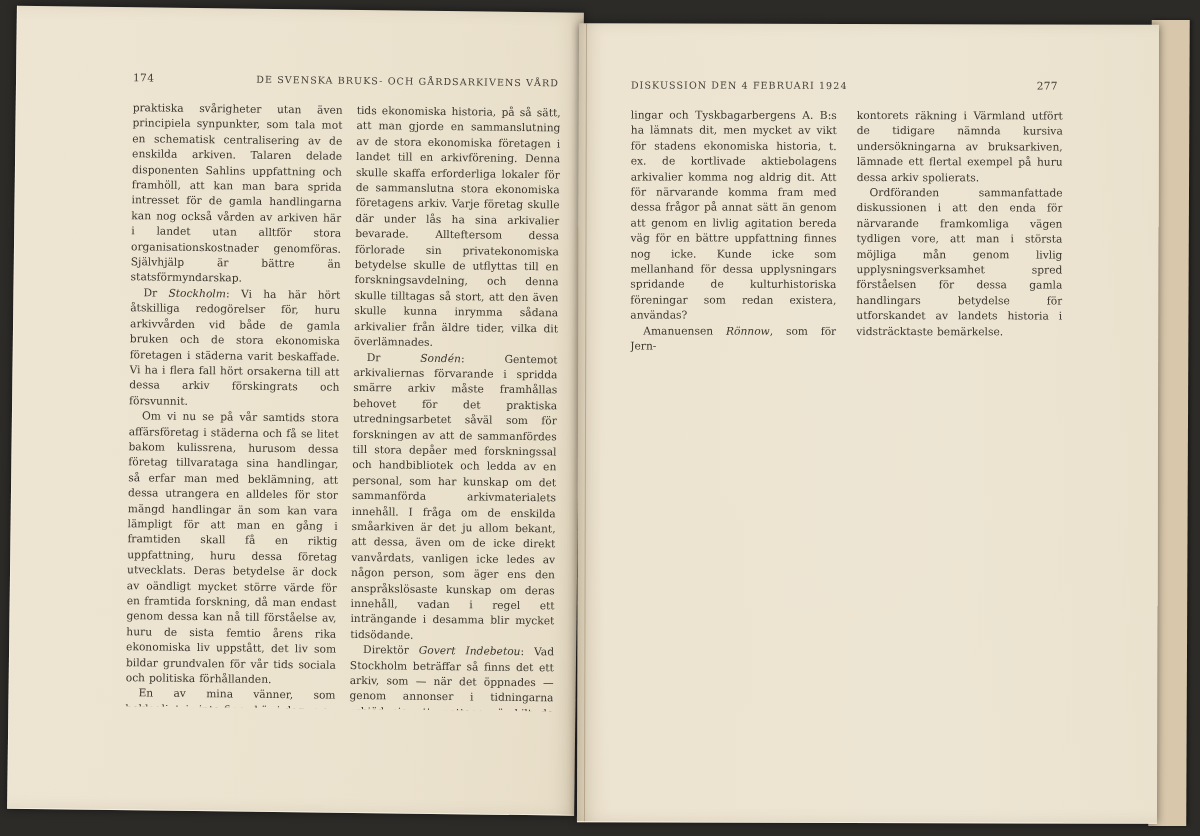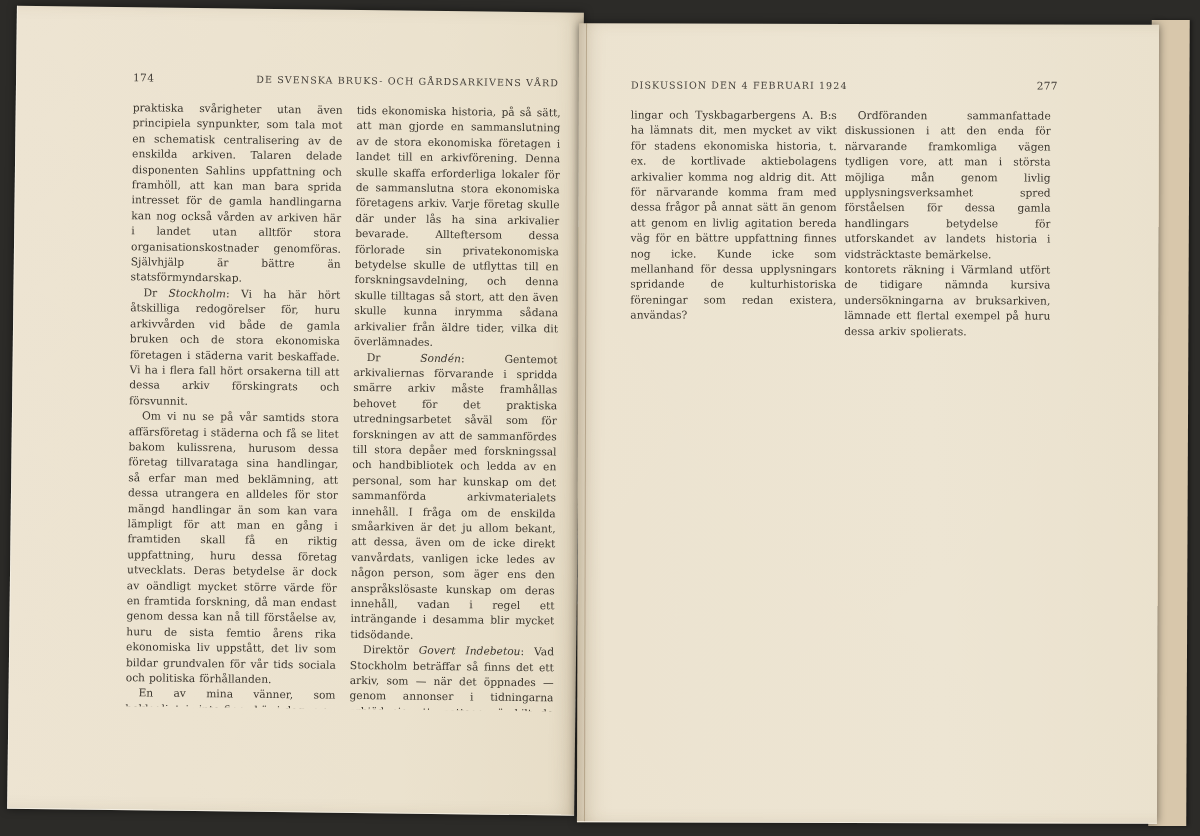--- a/index.html
+++ b/index.html
@@ -51,21 +51,21 @@
     font-size: 9.5px; letter-spacing: 1.1px;
     color: #45403a;
     white-space: nowrap;
   }
   .page-left .header { margin: 64px 24px 17px 116px; }
   .page-right .header { margin: 55px 101px 17px 52px; }
   .pagenum { font-size: 10.5px; letter-spacing: 0.4px; }
 
   .columns { display: flex; }
   .page-left  .columns { margin-left: 116px; gap: 14px; }
-  .page-right .columns { margin-left: 52px; gap: 8px; }
+  .page-right .columns { margin-left: 52px; gap: 20px; }
 
   .col {
     font-size: 10.7px;
     line-height: 15.4px;
     text-align: justify;
     word-spacing: 0.6px;
     max-height: 606px;
     overflow: hidden;
   }
   .page-left  .col.c1 { width: 210px; }
@@ -105,21 +105,22 @@
 
   <div class="page page-right">
     <div class="gutter-crease"></div>
     <div class="header">
       <span class="running-title">DISKUSSION DEN 4 FEBRUARI 1924</span>
       <span class="pagenum">277</span>
     </div>
     <div class="columns">
       <div class="col c1">
           <p class="para"><span>lingar och Tyskbagarbergens A. B:s ha lämnats dit, men mycket av vikt för stadens ekonomiska historia, t. ex. de kortlivade aktiebolagens arkivalier komma nog aldrig dit. Att för närvarande komma fram med dessa frågor på annat sätt än genom att genom en livlig agitation bereda väg för en bättre uppfattning finnes nog icke. Kunde icke som mellanhand för dessa upplysningars spridande de kulturhistoriska föreningar som redan existera, användas?</span></p>
+          <p class="para indent"><span>Amanuensen </span><i>Rönnow</i><span>, som för Jern-</span></p>
         </div>
       <div class="col c2">
+          <p class="para"><span>kontorets räkning i Värmland utfört de tidigare nämnda kursiva undersökningarna av bruksarkiven, lämnade ett flertal exempel på huru dessa arkiv spolierats.</span></p>
           <p class="para indent"><span>Ordföranden sammanfattade diskussionen i att den enda för närvarande framkomliga vägen tydligen vore, att man i största möjliga mån genom livlig upplysningsverksamhet spred förståelsen för dessa gamla handlingars betydelse för utforskandet av landets historia i vidsträcktaste bemärkelse.</span></p>
-          <p class="para"><span>kontorets räkning i Värmland utfört de tidigare nämnda kursiva undersökningarna av bruksarkiven, lämnade ett flertal exempel på huru dessa arkiv spolierats.</span></p>
         </div>
     </div>
   </div>
 
 </div>
 
 </body></html>

